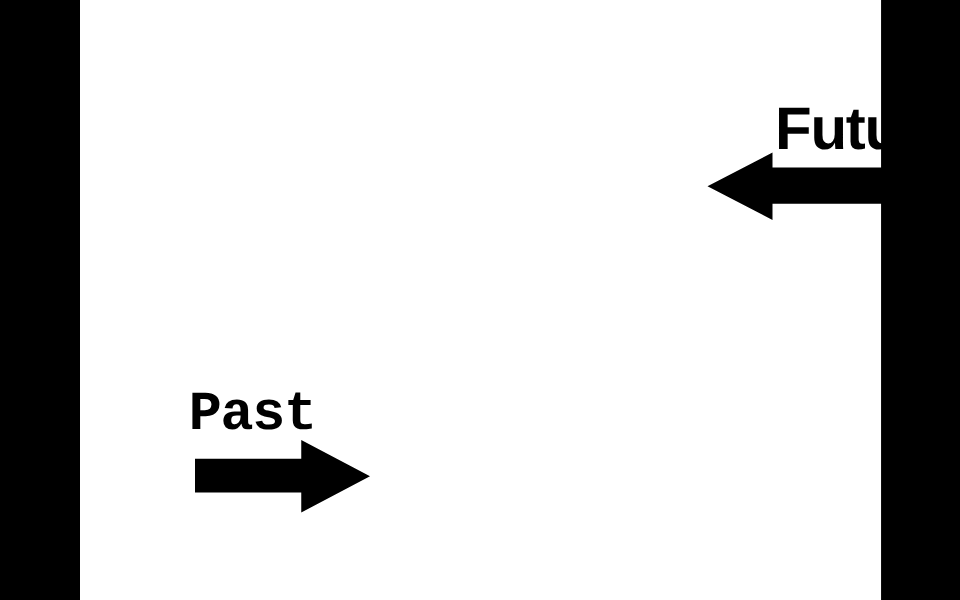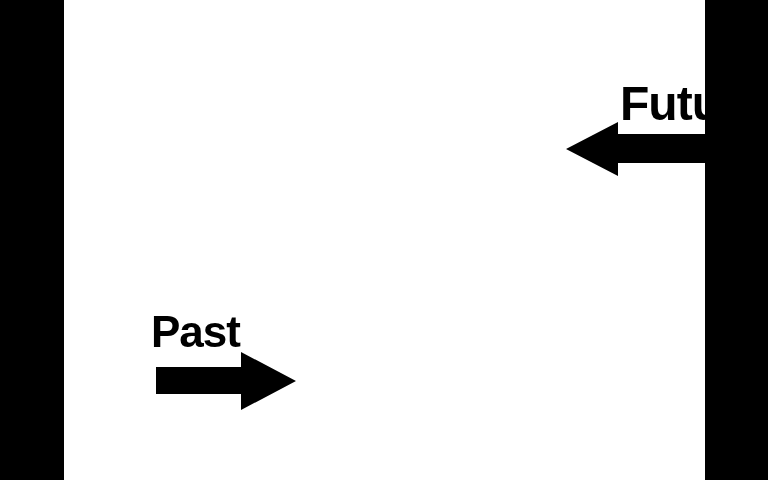--- a/index.html
+++ b/index.html
@@ -47,20 +47,21 @@
   }
   .future-label {
     left: 556px;
     top: 80px;
     font-size: 48px;
   }
   .past-label {
     left: 87px;
     top: 310px;
     font-size: 44px;
+    font-family: Liberation Mono, monospace;
   }
   .arrow-svg {
     position: absolute;
     display: block;
   }
   .future-arrow {
     left: 500px;
     top: 120px;
     width: 145px;
     height: 58px;

